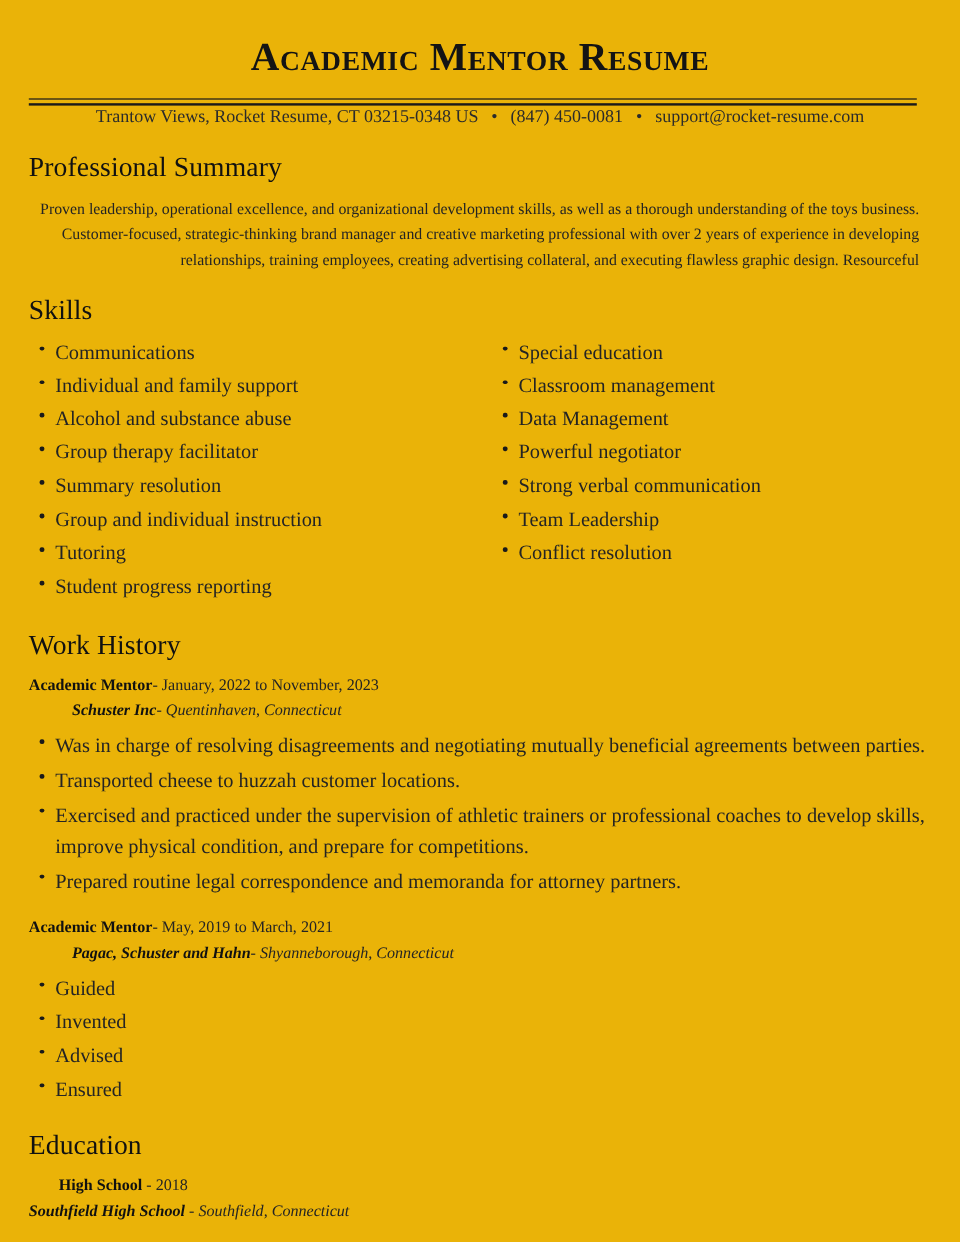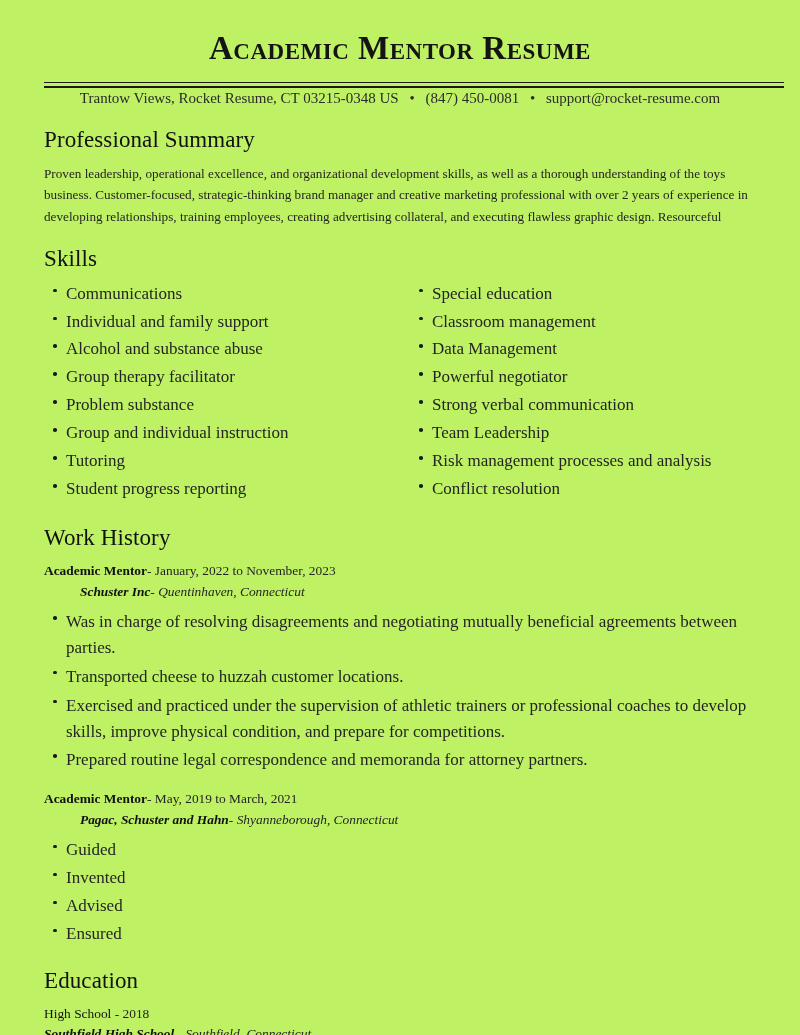--- a/index.html
+++ b/index.html
@@ -11,22 +11,22 @@
     width: 800px;
     height: 1035px;
     font-family: "Liberation Serif", "DejaVu Serif", serif;
     color: #1a1a1a;
     overflow: hidden;
   }
   .page {
     width: 800px;
     height: 1035px;
     box-sizing: border-box;
-    padding: 0 44px;
-    background: #bef264;
+    padding: 0 24px;
+    background: #eab308;
   }
 
   
   .doc-title {
     text-align: center;
     font-size: 33px;
     font-weight: bold;
     font-variant: small-caps;
     letter-spacing: 0.5px;
     color: #141414;
@@ -73,21 +73,21 @@
     color: #111111;
     margin: 0 0 9px 0;
     line-height: 1.2;
     letter-spacing: 0.1px;
   }
   .summary-text {
     font-size: 13.2px;
     line-height: 1.62;
     color: #242424;
     margin: 0;
-    text-align: left;
+    text-align: right;
     max-width: 742px;
   }
 
   
   ul.bullets {
     list-style: none;
     margin: 0;
     padding: 0;
   }
   ul.bullets > li {
@@ -162,22 +162,23 @@
     color: #242424;
   }
 
   
   .edu-line1 {
     font-size: 13.4px;
     line-height: 1.55;
     color: #242424;
   }
   .edu-degree {
-    font-weight: normal;
-    color: #111111;
+    font-weight: bold;
+    color: #111111;
+    margin-left: 25px;
   }
   .edu-line2 {
     font-size: 13.4px;
     line-height: 1.55;
     color: #242424;
   }
   .edu-school {
     font-weight: bold;
     font-style: italic;
     color: #111111;
@@ -223,35 +224,34 @@
 
   <div class="section sec-skills">
     <h2 class="section-title">Skills</h2>
     <div class="skills-cols">
       <div class="skills-col left">
         <ul class="bullets">
           <li>Communications</li>
           <li>Individual and family support</li>
           <li>Alcohol and substance abuse</li>
           <li>Group therapy facilitator</li>
-          <li>Problem substance</li>
+          <li>Summary resolution</li>
           <li>Group and individual instruction</li>
           <li>Tutoring</li>
           <li>Student progress reporting</li>
         </ul>
       </div>
       <div class="skills-col right">
         <ul class="bullets">
           <li>Special education</li>
           <li>Classroom management</li>
           <li>Data Management</li>
           <li>Powerful negotiator</li>
           <li>Strong verbal communication</li>
           <li>Team Leadership</li>
-          <li>Risk management processes and analysis</li>
           <li>Conflict resolution</li>
         </ul>
       </div>
     </div>
   </div>
 
   <div class="section sec-workhistory">
     <h2 class="section-title">Work History</h2>
 
     <div class="job">

